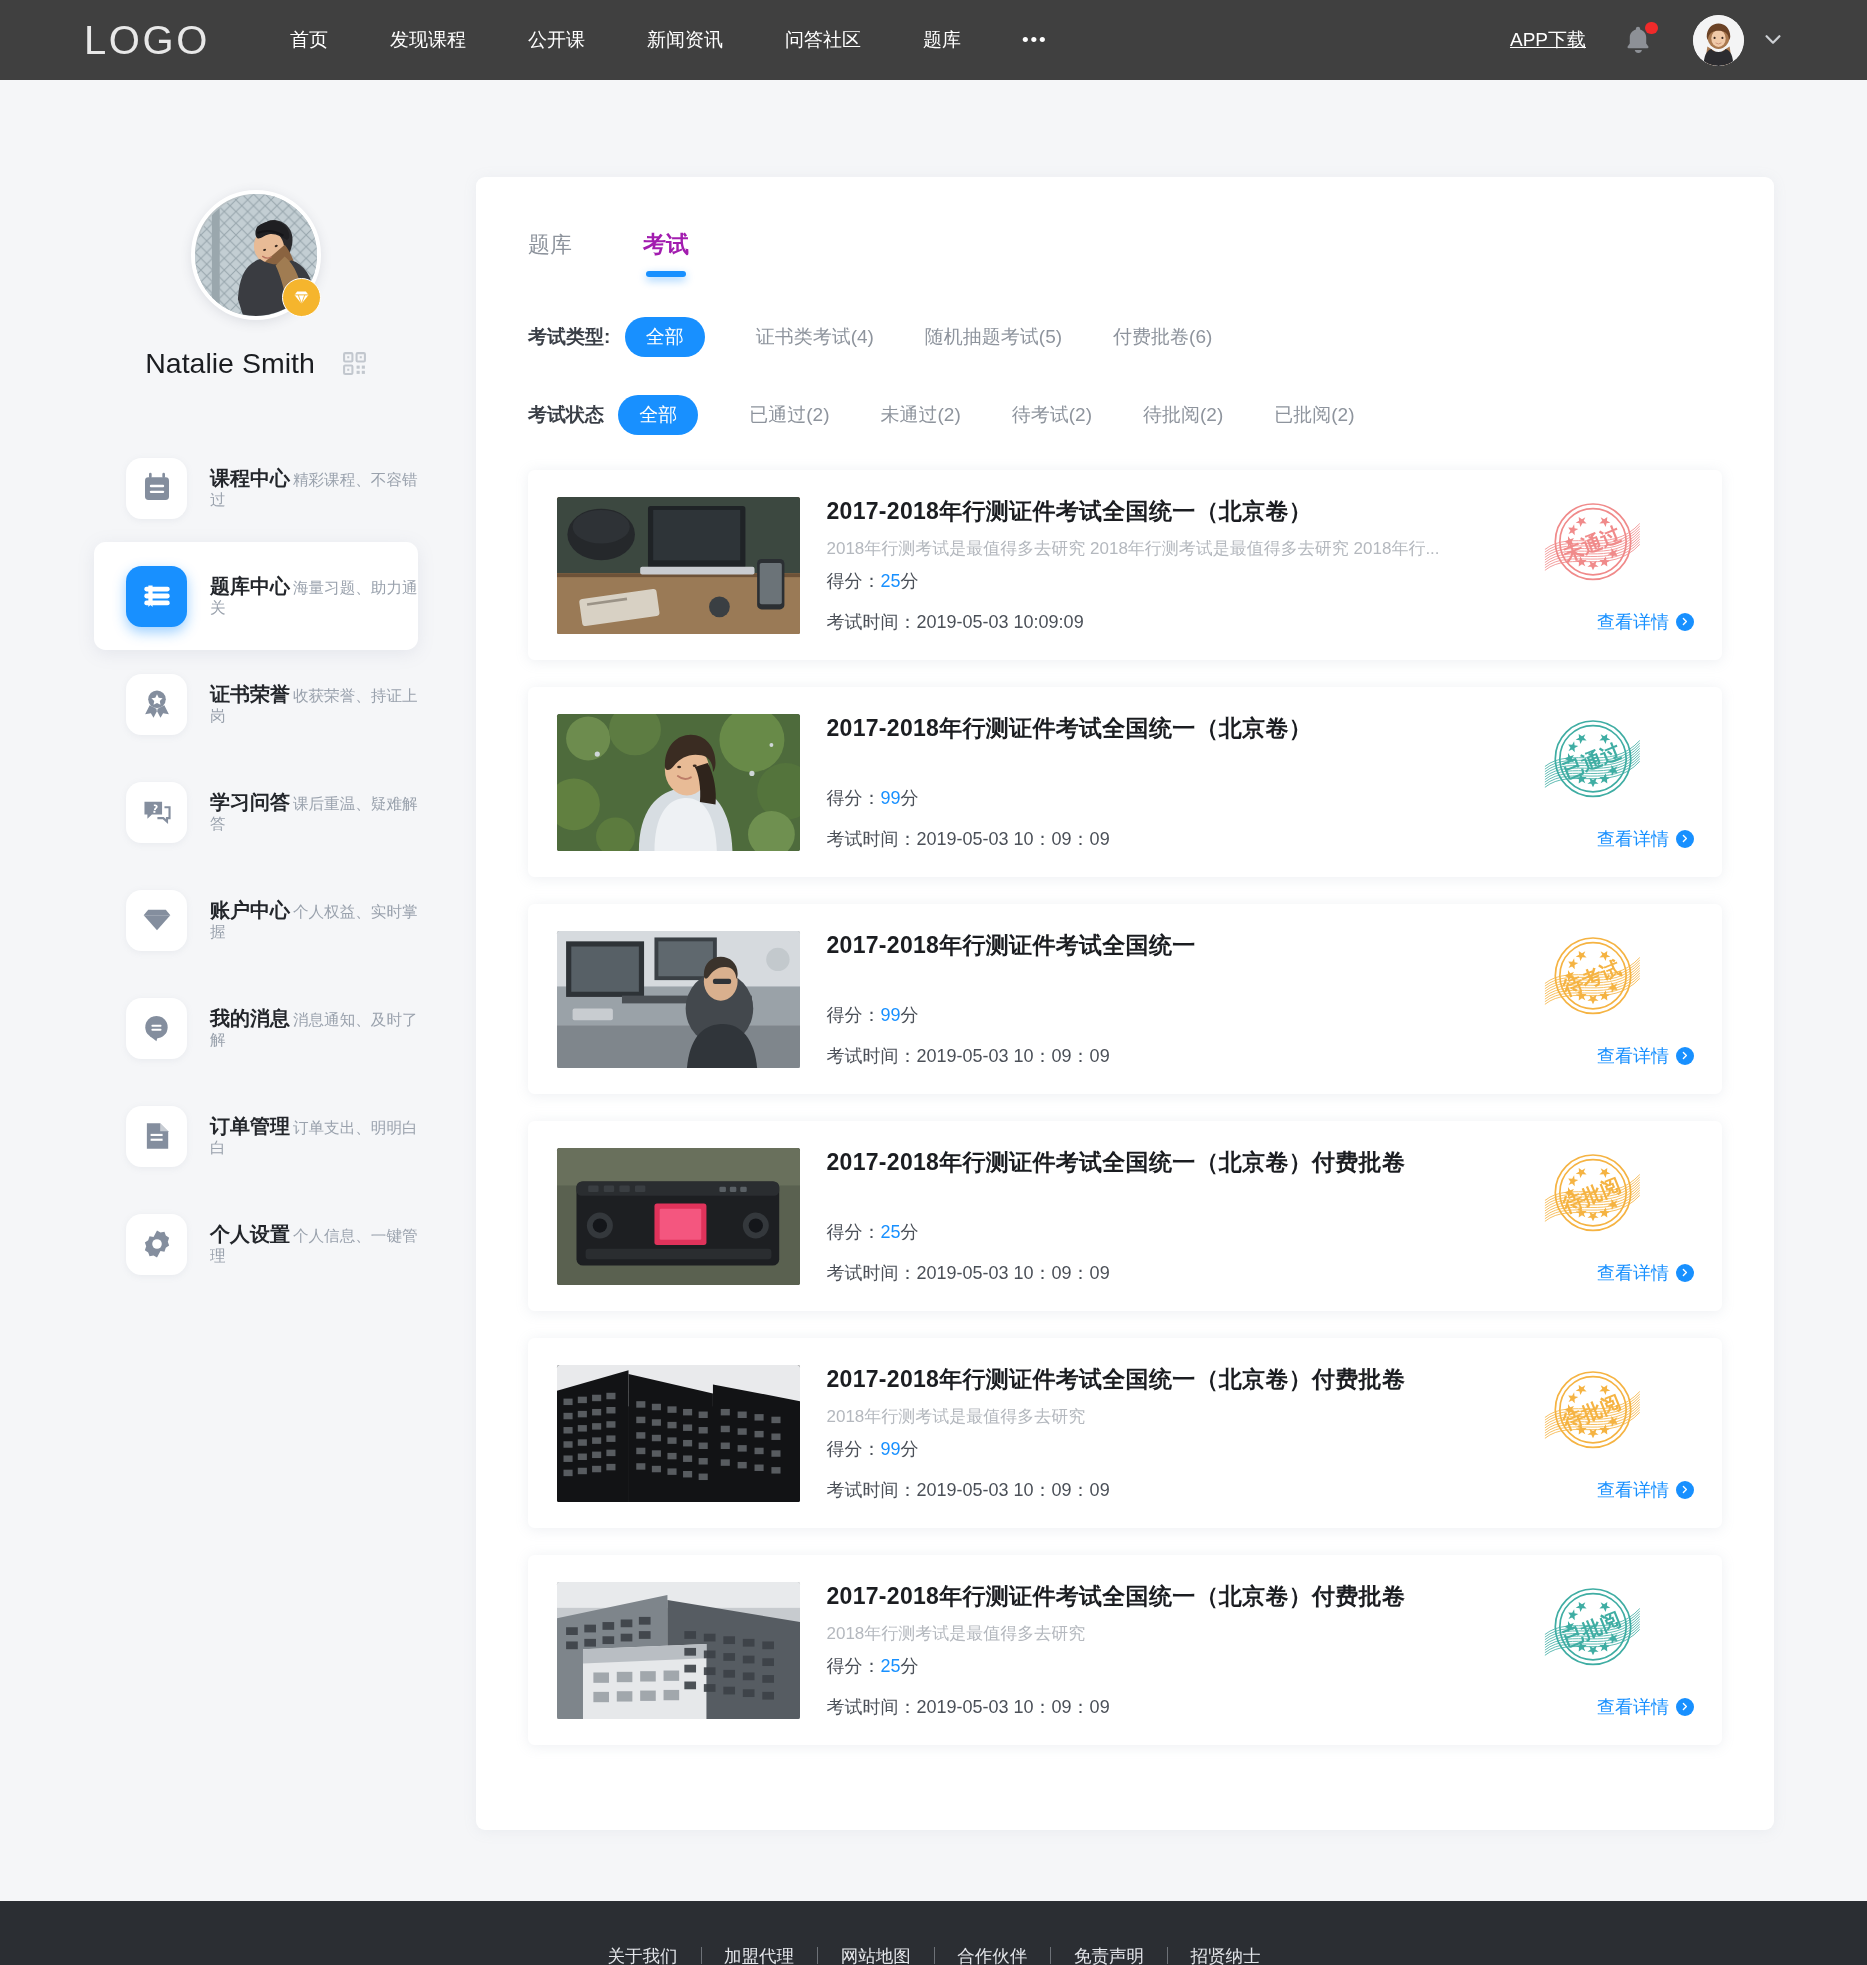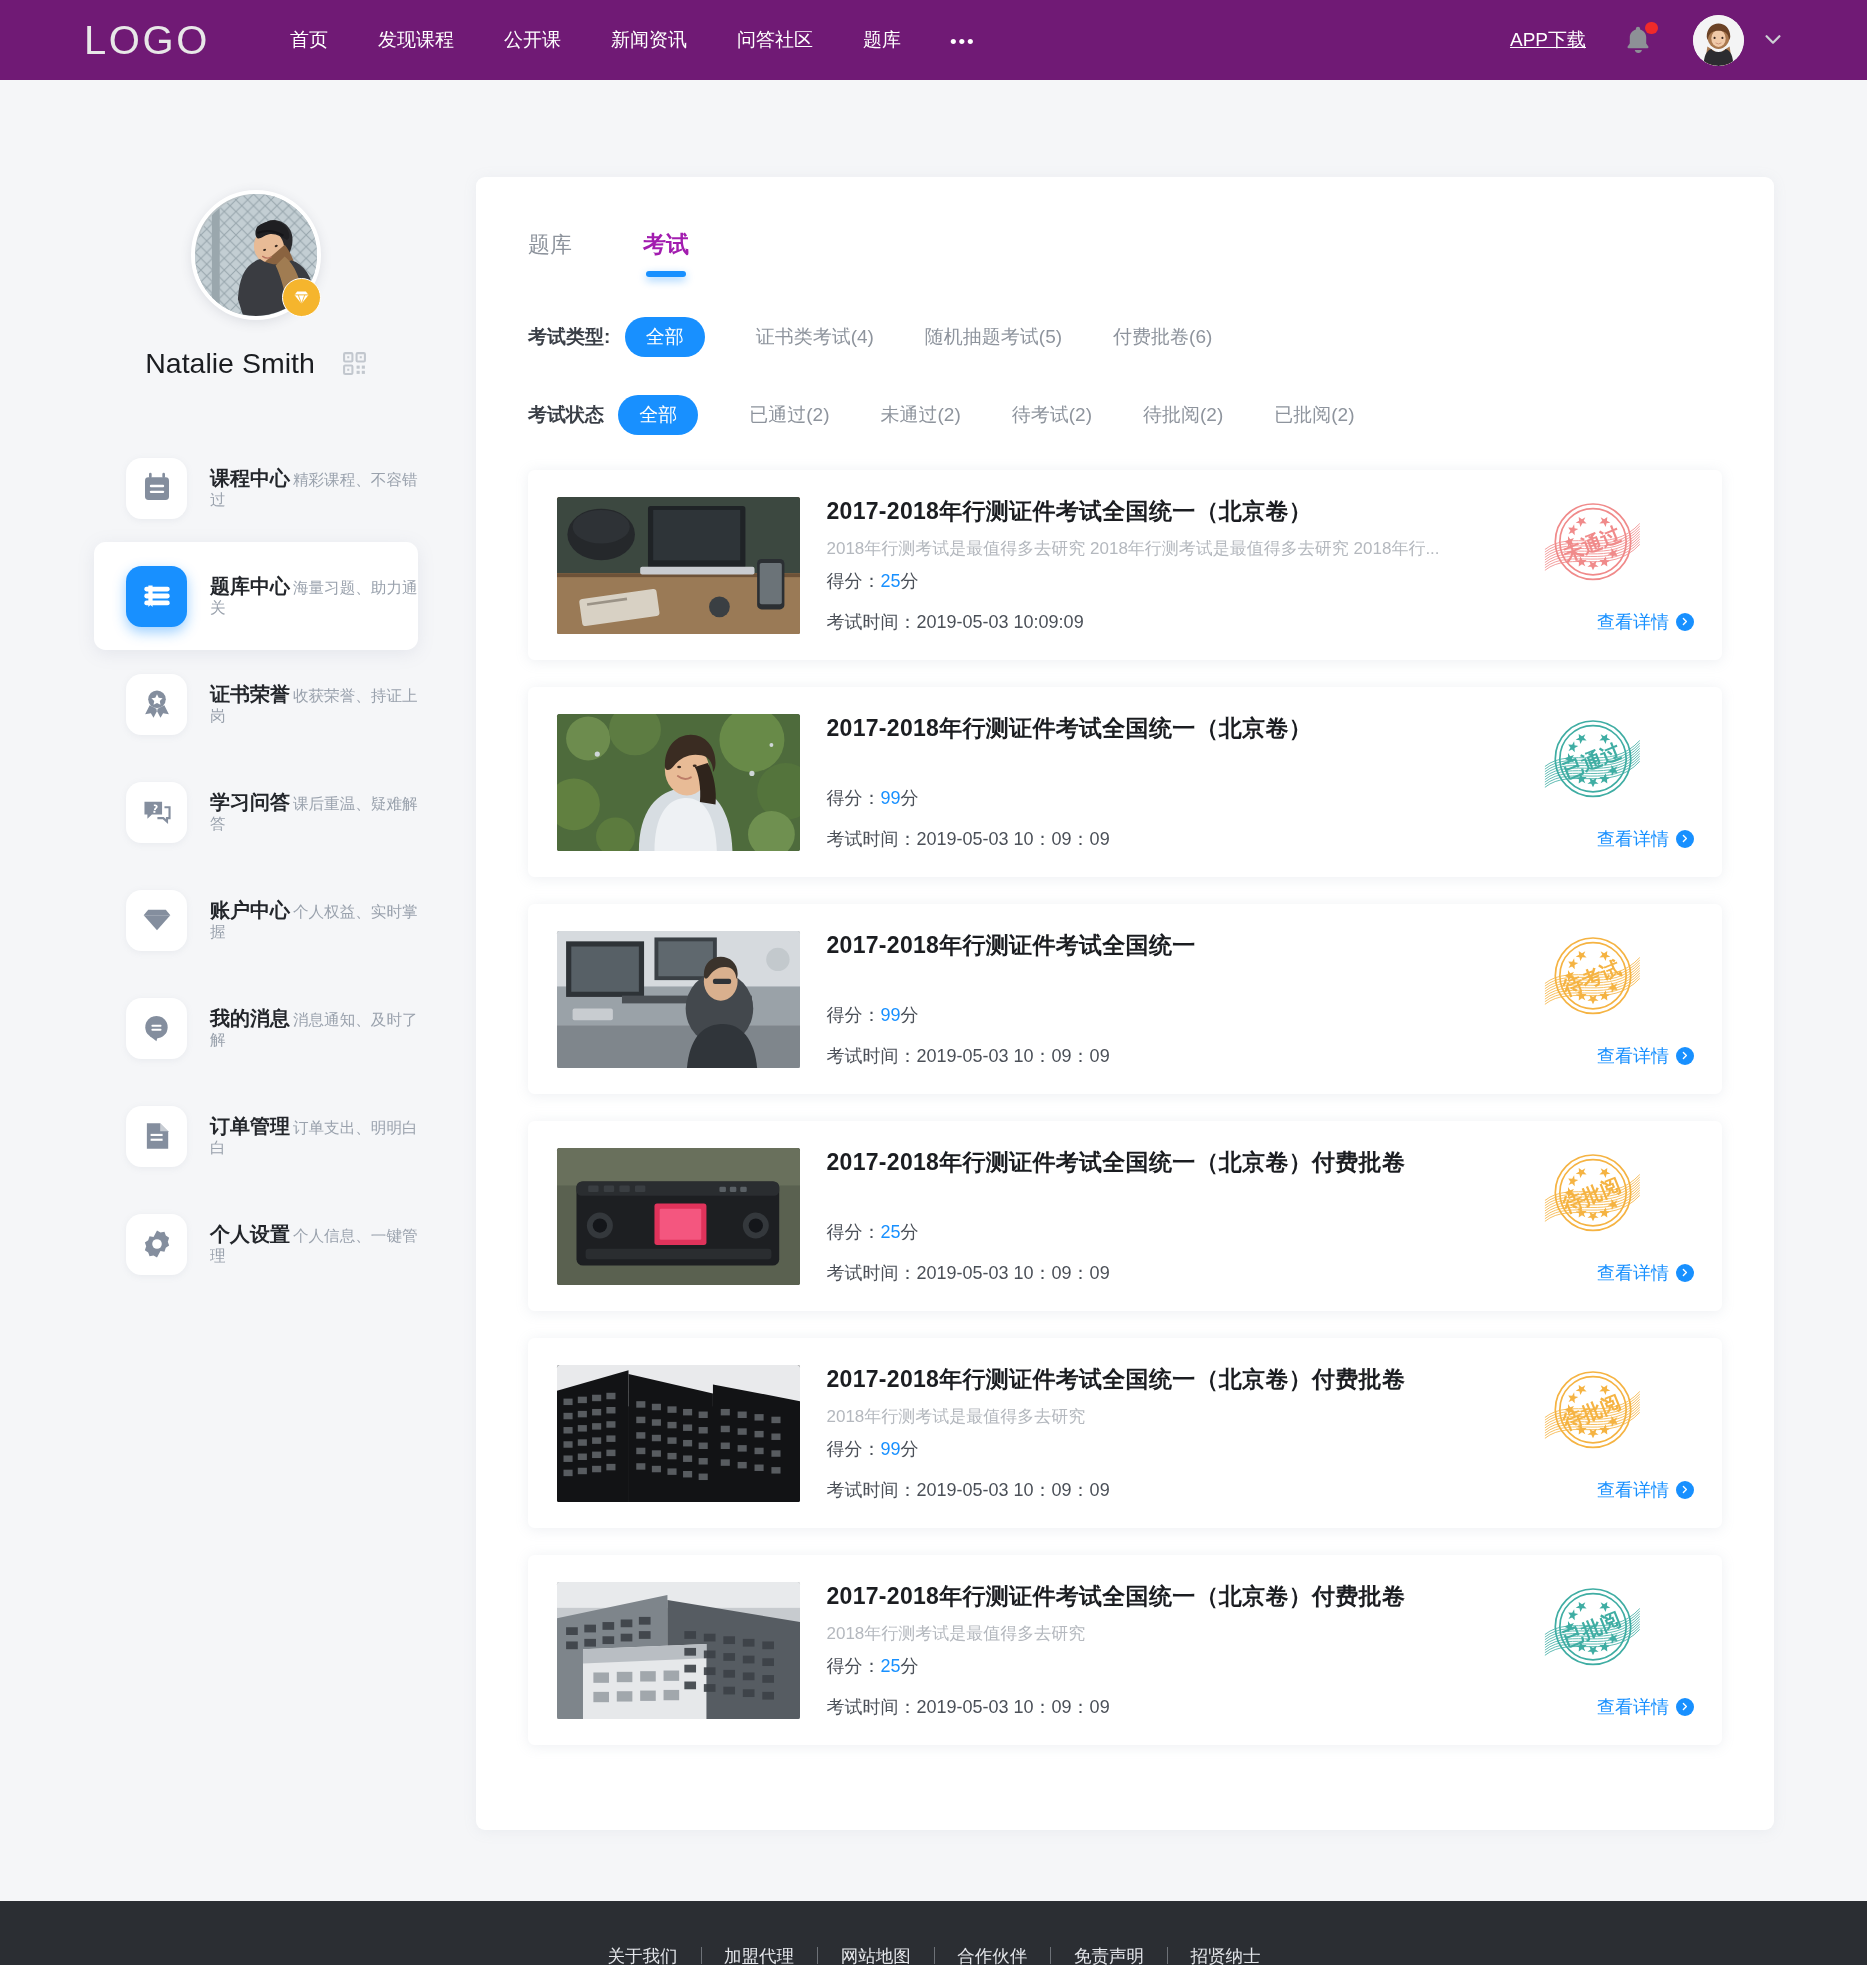--- a/index.html
+++ b/index.html
@@ -7,39 +7,39 @@
     width: 1868px;
     background: #f5f6f8;
     font-family: "Liberation Sans", "DejaVu Sans", sans-serif;
     -webkit-font-smoothing: antialiased;
   }
   body { width: 1868px; overflow-x: hidden; }
 
   
   .topnav {
     height: 80px;
-    background: #701a75;
+    background: #404040;
     display: flex;
     align-items: center;
     padding: 0 84px 0 84px;
     position: relative;
   }
   .logo {
     color: #e8e8e8;
     font-size: 40px;
     letter-spacing: 2.6px;
     font-weight: 400;
     line-height: 1;
     font-family: "Liberation Sans", sans-serif;
   }
   .nav-links {
     display: flex;
-    align-items: flex-end;
+    align-items: center;
     margin-left: 57px;
-    gap: 4px;
+    gap: 16px;
   }
   .nav-links a {
     color: #ffffff;
     font-size: 19px;
     text-decoration: none;
     padding: 0 23px;
     white-space: nowrap;
   }
   .nav-dots {
     color: #ffffff;

